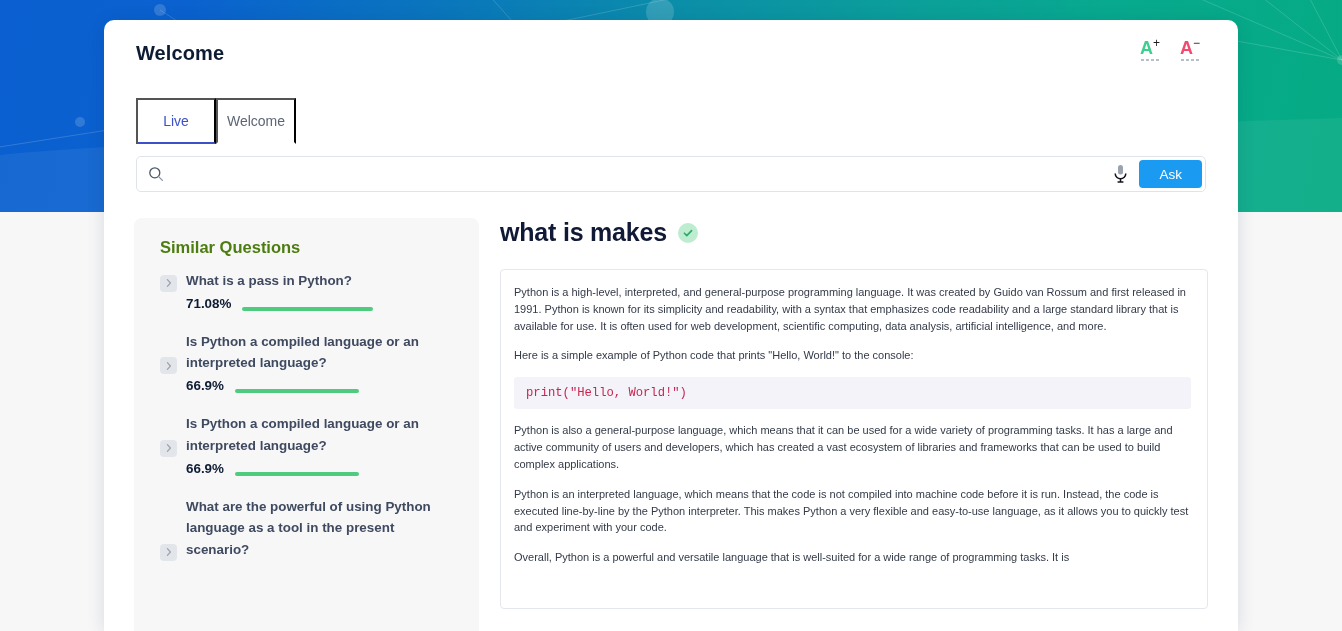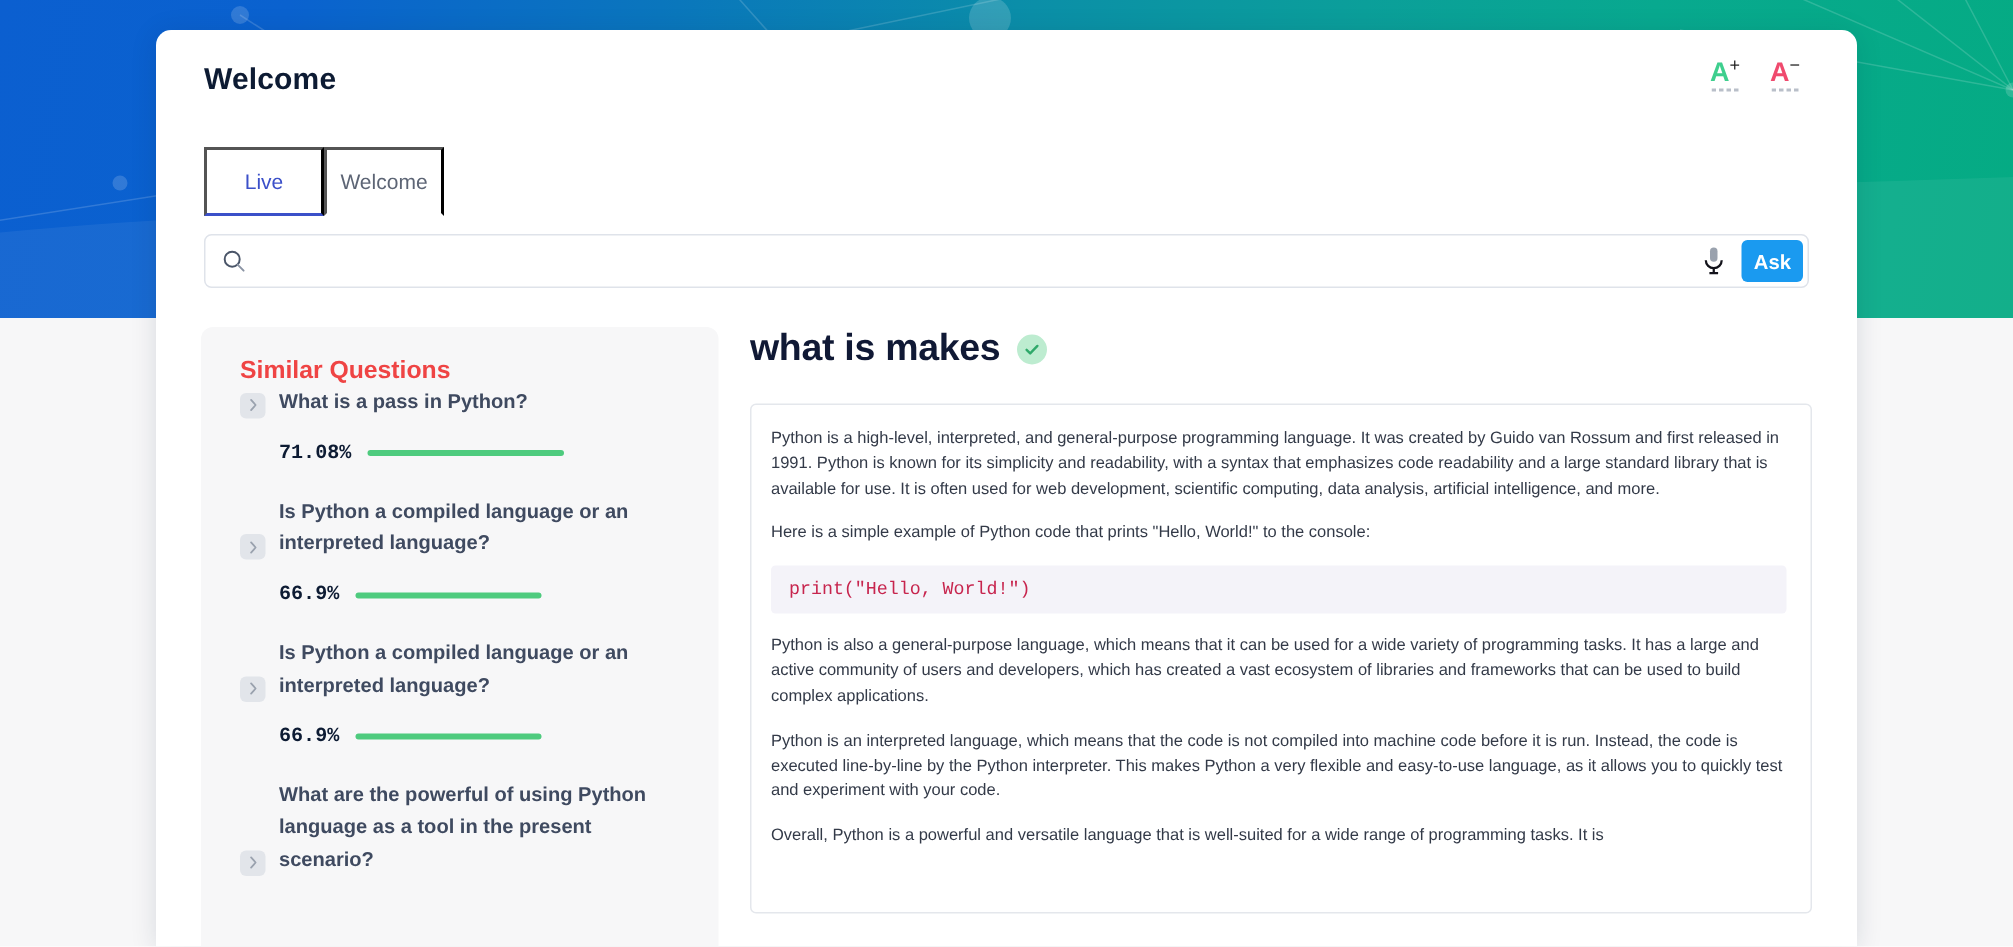--- a/index.html
+++ b/index.html
@@ -121,26 +121,26 @@
   #mic-button {
     flex: 0 0 auto;
     width: 30px; height: 30px;
     display: flex; align-items: center; justify-content: center;
     cursor: pointer; background: none; border: none;
   }
   #ask-button {
     flex: 0 0 auto;
     background: #1a9af0;
     color: #fff;
-    font-weight: bold;
+    font-weight: normal;
     font-size: 13.5px;
     border: none;
     border-radius: 4px;
     height: 28px;
-    padding: 0 8px;
+    padding: 0 20px;
     margin-left: 4px;
     cursor: pointer;
     font-family: "Liberation Sans", sans-serif;
   }
 
   
   #card-body {
     display: flex;
     padding: 26px 0 0 0;
     align-items: flex-start;
@@ -151,22 +151,22 @@
     flex: 0 0 345px;
     margin-left: 30px;
     background: #f7f7f8;
     border-radius: 8px;
     padding: 20px 24px 24px 26px;
     min-height: 420px;
   }
   #similar-title {
     font-size: 16.5px;
     font-weight: bold;
-    color: #ef4444;
-    margin-bottom: 0;
+    color: #4d7c0f;
+    margin-bottom: 13px;
   }
   .question-item { margin-bottom: 20px; }
   .question-head { display: flex; align-items: flex-end; gap: 9px; }
   .chev-box {
     flex: 0 0 auto;
     width: 17px; height: 17px;
     border-radius: 4px;
     background: #e2e5ea;
     display: flex; align-items: center; justify-content: center;
     margin-top: 2px;
@@ -174,25 +174,24 @@
   }
   .q-text {
     font-size: 13.4px;
     font-weight: bold;
     color: #3f4a60;
     line-height: 1.62;
     cursor: pointer;
   }
   .score-row {
     display: flex;
-    align-items: center;
+    align-items: flex-end;
     gap: 11px;
-    margin-top: 16px;
+    margin-top: 4px;
     margin-left: 26px;
-    font-family: Liberation Mono, monospace;
   }
   .score-val {
     font-size: 13.4px;
     font-weight: bold;
     color: #0d1b33;
     white-space: nowrap;
   }
   .score-bar {
     height: 4px;
     border-radius: 2px;

